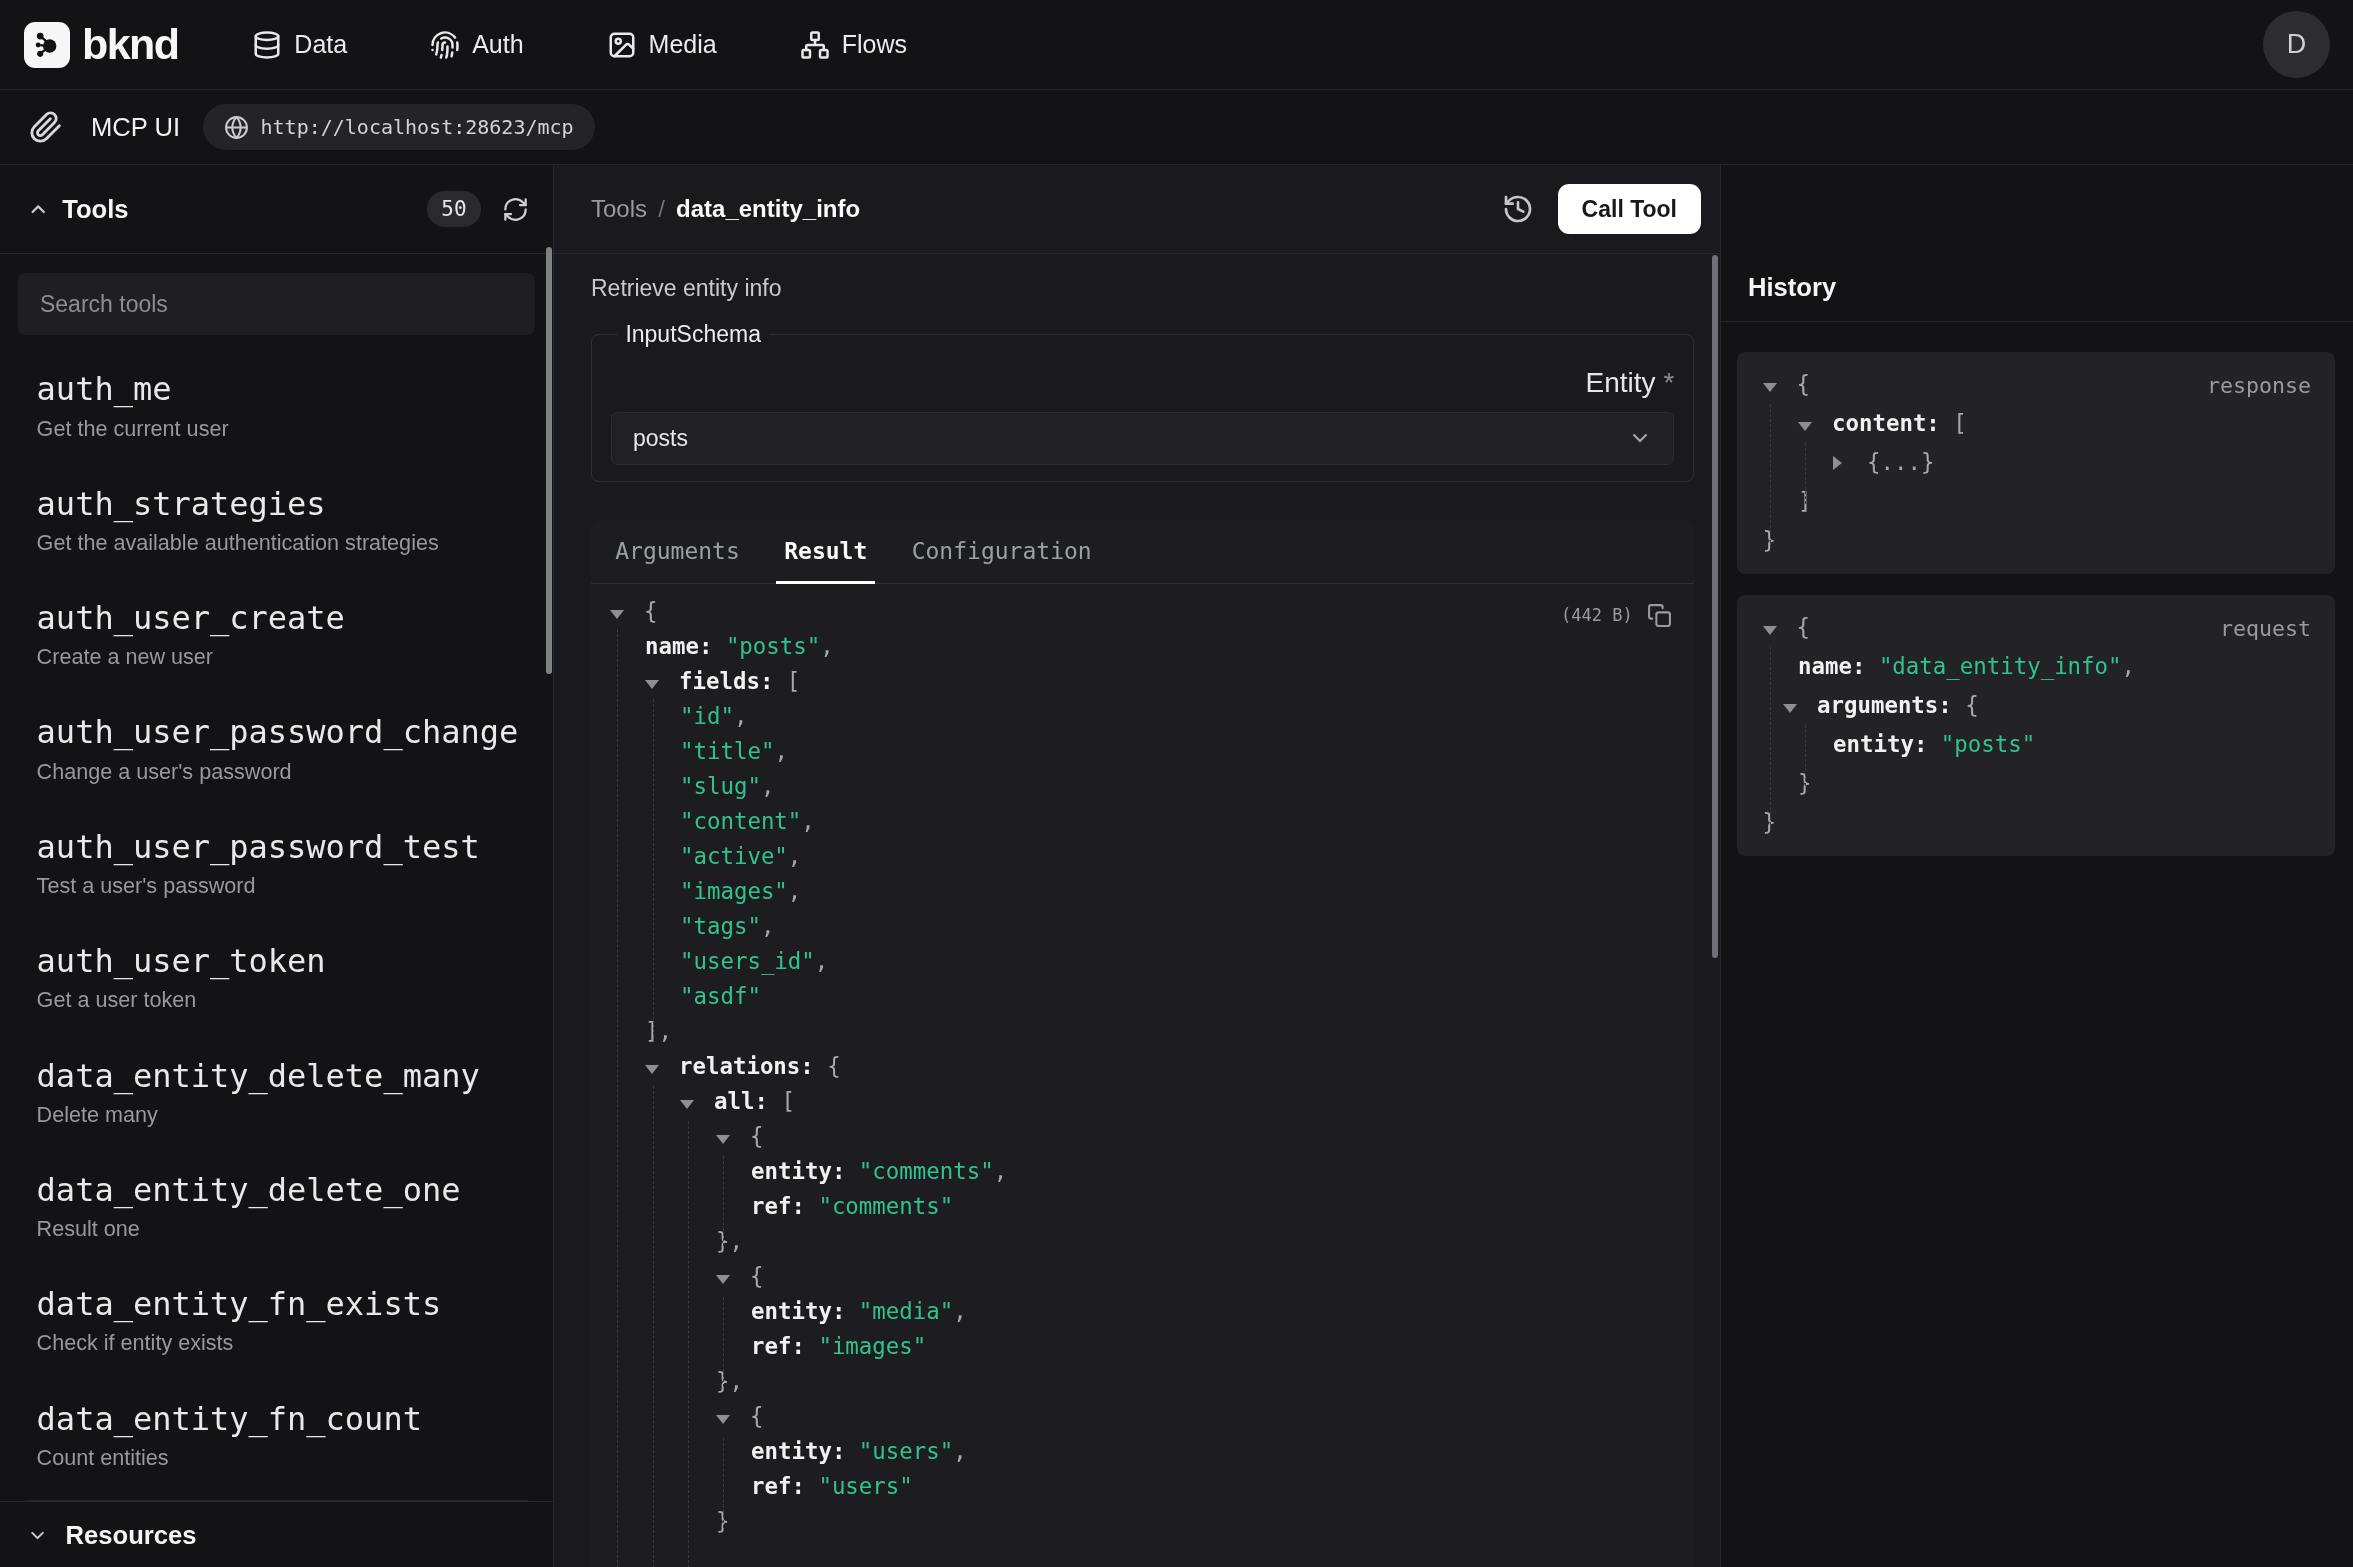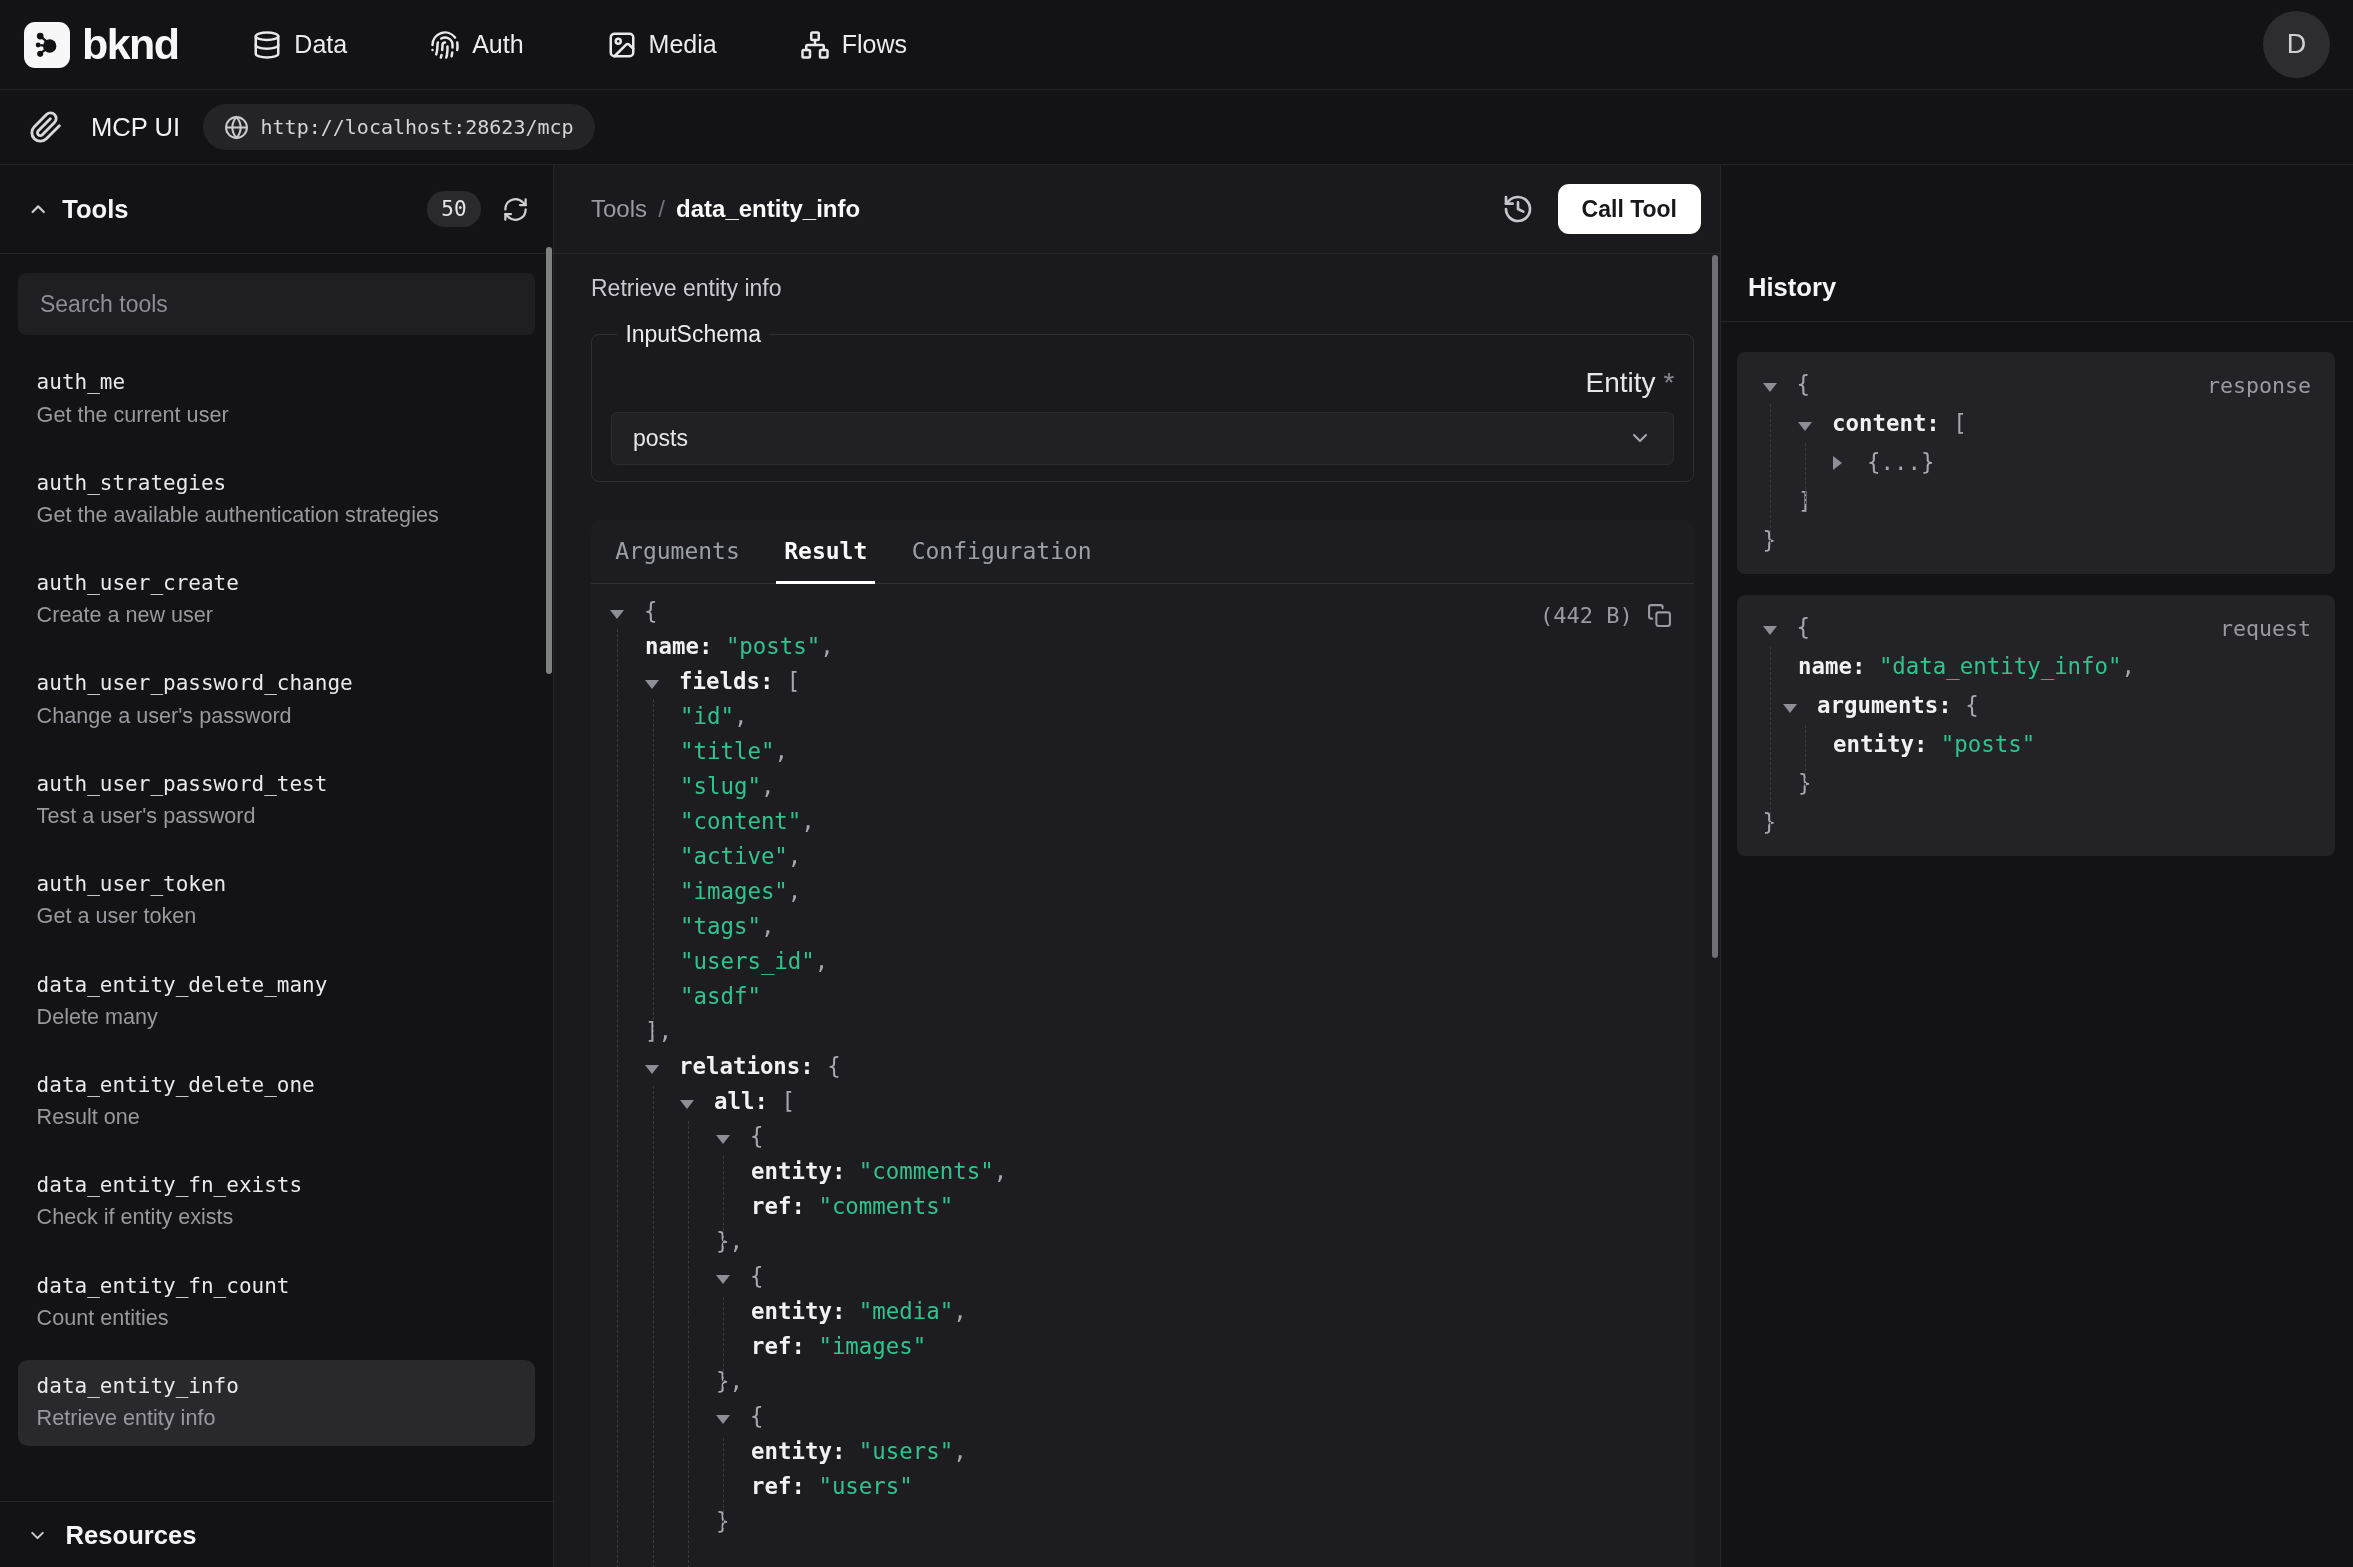--- a/index.html
+++ b/index.html
@@ -51,21 +51,21 @@
   .refresh-btn { margin-left:21px; display:flex; cursor:pointer; }
   .refresh-btn svg { width:27px; height:27px; stroke:#d0d0d5; }
   .side-search { margin:19px 17.6px 0; }
   .side-search input { width:100%; height:62px; border-radius:8px; border:none; outline:none;
                        background:#1e1e23; color:#e8e8ec; font-size:23px; padding:0 22.4px;
                        font-family:"Liberation Sans", sans-serif; }
   .side-search input::placeholder { color:#8d8d95; }
   .tool-list { flex:1; padding:21px 17.6px 0; display:flex; flex-direction:column; gap:14.4px; overflow:hidden; }
   .tool-item { padding:14.4px 19px; border-radius:9.6px; cursor:pointer; }
   .tool-item.selected { background:#28282d; }
-  .tool-name { font-family:"DejaVu Sans Mono", monospace; font-size:21px; color:#e9e9ec; }
+  .tool-name { font-family:"DejaVu Sans Mono", monospace; font-size:32px; color:#e9e9ec; }
   .tool-desc { font-size:21.6px; color:#98989f; margin-top:7.2px; }
   .side-foot { height:67px; flex:0 0 67px; border-top:0.8px solid #26262b;
                display:flex; align-items:center; padding:8px 27px; cursor:pointer; }
   .side-foot svg { width:21px; height:21px; stroke:#c9c9ce; }
   .side-foot .foot-label { font-size:25.6px; font-weight:bold; margin-left:17.6px; color:#f5f5f7; }
   .side-thumb { position:absolute; right:0.8px; top:82px; width:6.4px; height:427px;
                 border-radius:3.2px; background:#7d827e; }
 
   
   .main { flex:1; background:#1a1a1e; position:relative; display:flex; flex-direction:column; min-width:0; }
@@ -95,21 +95,21 @@
               display:flex; flex-direction:column; overflow:hidden; }
   .tabs { height:64px; flex:0 0 64px; border-bottom:0.8px solid #2f2f35; display:flex;
           align-items:stretch; gap:38px; padding:0 21px; }
   .tab { font-family:"DejaVu Sans Mono", monospace; font-size:23px; color:#9aa0a6;
          display:flex; align-items:center; position:relative; cursor:pointer; padding:0 3.2px; }
   .tab.active { color:#fafafa; font-weight:bold; }
   .tab.active::after { content:""; position:absolute; left:-4.8px; right:-4.8px; bottom:-0.8px;
                        height:3.2px; background:#ffffff; }
   .json-wrap { position:relative; flex:1; padding-top:9.6px; min-height:0; }
   .json-meta { position:absolute; top:19px; right:22.4px; display:flex; align-items:center; gap:14.4px; }
-  .json-size { font-family:"DejaVu Sans Mono", monospace; font-size:22px; color:#9a9aa2; }
+  .json-size { font-family:"DejaVu Sans Mono", monospace; font-size:17px; color:#9a9aa2; }
   .copy-btn { display:flex; cursor:pointer; }
   .copy-btn svg { width:25px; height:25px; stroke:#9a9aa2; }
   .main-thumb { position:absolute; right:1.6px; top:90px; width:6.4px; height:703px;
                 border-radius:3.2px; background:#6f6f76; }
 
   
   .history { width:634px; flex:0 0 634px; background:#131316; border-left:0.8px solid #26262b;
              display:flex; flex-direction:column; }
   .hist-head { height:157px; flex:0 0 157px; display:flex; align-items:flex-end;
                padding:0 0 19px 27px; border-bottom:0.8px solid #26262b; }

